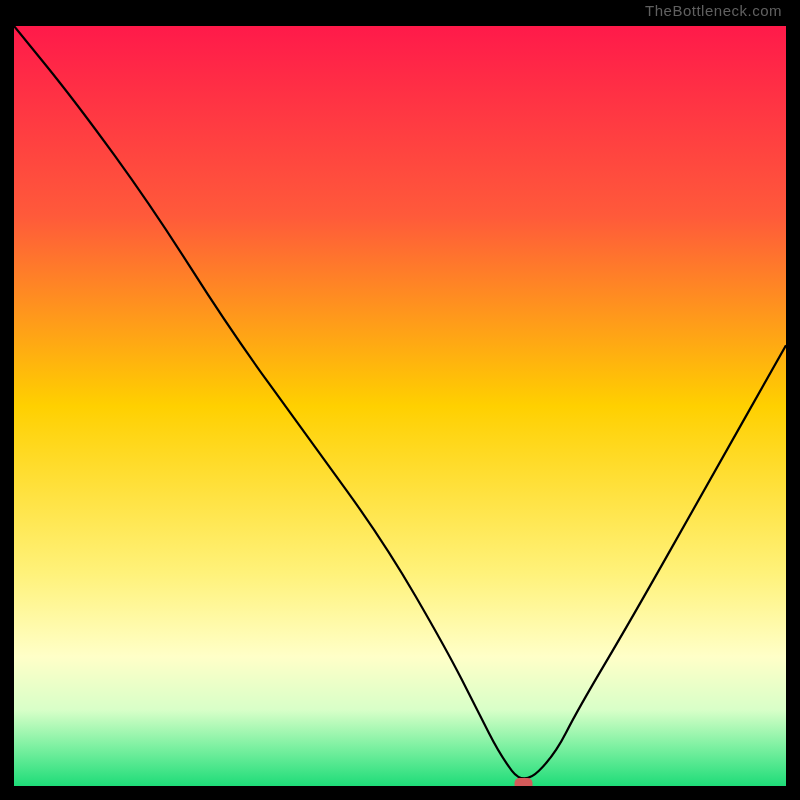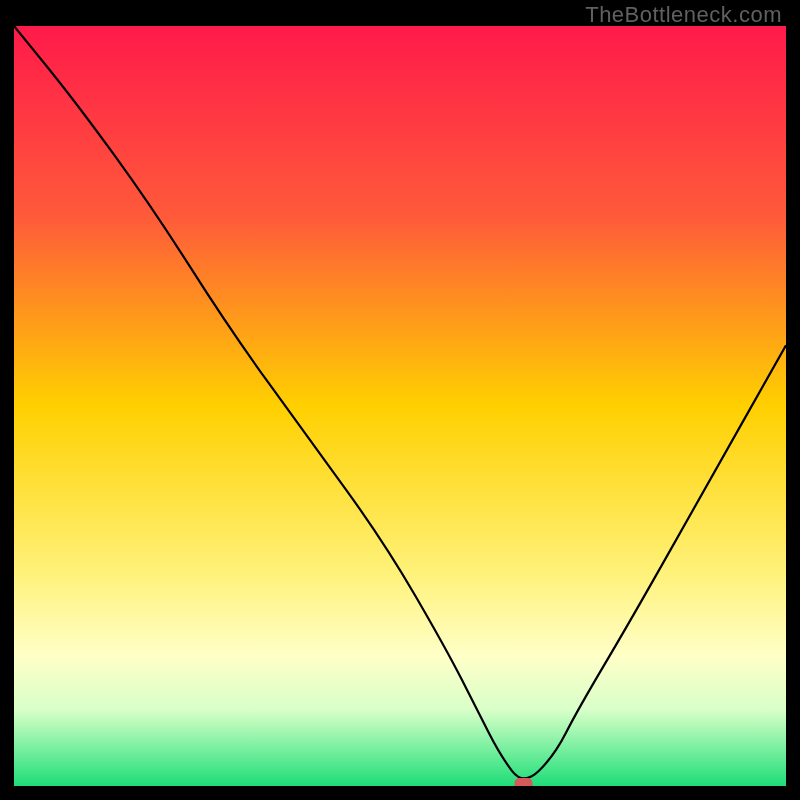--- a/index.html
+++ b/index.html
@@ -14,21 +14,21 @@
     width: 800px;
     height: 800px;
     background: #000;
     position: relative;
   }
   .watermark {
     position: absolute;
     top: 2px;
     right: 18px;
     color: #606060;
-    font-size: 22px;
+    font-size: 15px;
     font-weight: 500;
     letter-spacing: 0.5px;
     z-index: 3;
   }
   .plot-area {
     position: absolute;
     left: 14px;
     top: 26px;
     right: 14px;
     bottom: 14px;

